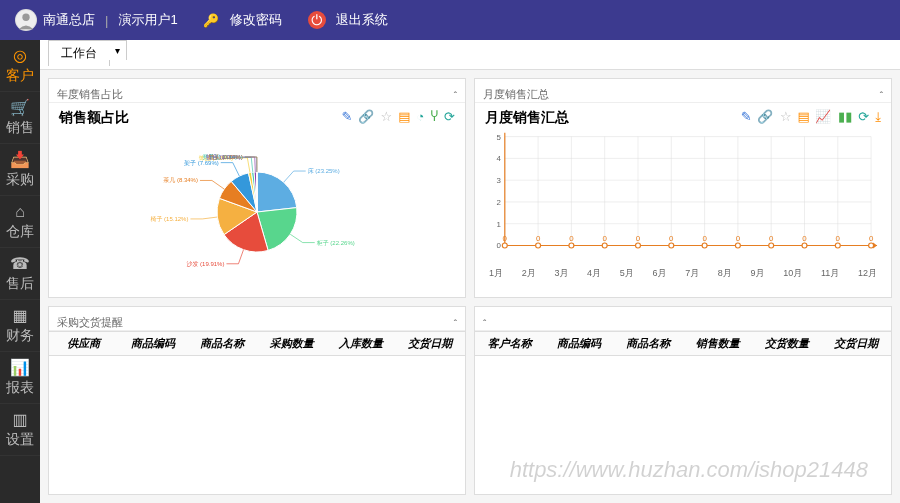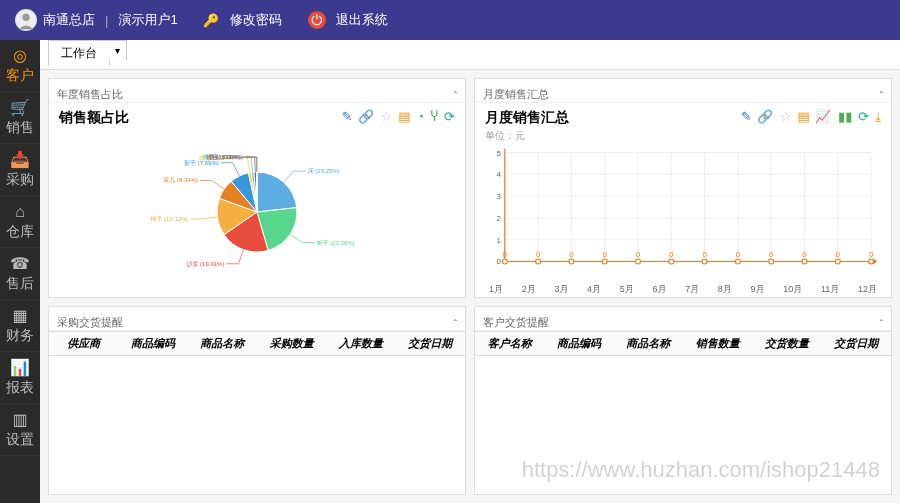--- a/index.html
+++ b/index.html
@@ -44,21 +44,21 @@
     
     .pie-area { position: relative; height: 160px; }
     
     .line-chart { position: relative; height: 160px; margin-top: 4px; }
     .grid-svg { width: 100%; height: 130px; }
     .x-labels { display: flex; justify-content: space-between; font-size: 9px; color: #666; padding: 0 4px; margin-top: 2px; }
     
     .table-hdr { display: flex; border-top: 1px solid #ddd; border-bottom: 1px solid #ddd; background: #fafafa; font-style: italic; }
     .th { flex: 1; font-size: 11px; font-weight: bold; text-align: center; padding: 4px 2px; }
     
-    .watermark { position: fixed; bottom: 20px; right: 20px; font-size: 22px; color: rgba(0,0,0,0.18); pointer-events: none; }
+    .watermark { position: fixed; bottom: 20px; right: 32px; font-size: 22px; color: rgba(0,0,0,0.18); font-style: italic; pointer-events: none; }
   </style>
 </head>
 <body>
 
 <div class="header">
   <div class="user-area">
     <span class="avatar">
       <svg viewBox="0 0 24 24">
           <circle cx="12" cy="12" r="11" fill="#eee"></circle>
           <circle cx="12" cy="9" r="4" fill="#999"></circle>
@@ -189,21 +189,20 @@
               <span class="tb-i c-blue">✎</span>
               <span class="tb-i c-gray">🔗</span>
               <span class="tb-i c-gray">☆</span>
               <span class="tb-i c-orange">▤</span>
               <span class="tb-i c-teal">📈</span>
               <span class="tb-i c-green">▮▮</span>
               <span class="tb-i c-teal">⟳</span>
               <span class="tb-i c-orange">⤓</span>
             </div>
           </div>
-          <div class="chart-sub">单位：元</div>
           <div class="line-chart">
             <svg class="grid-svg" id="line-svg" viewBox="0 0 400 130">
                 <line x1="20" x2="390" y1="115" y2="115" stroke="#ddd" stroke-width="0.5"></line>
                 <text x="16" y="118" font-size="8" fill="#666" text-anchor="end">0</text>
                 <line x1="20" x2="390" y1="93" y2="93" stroke="#ddd" stroke-width="0.5"></line>
                 <text x="16" y="96" font-size="8" fill="#666" text-anchor="end">1</text>
                 <line x1="20" x2="390" y1="71" y2="71" stroke="#ddd" stroke-width="0.5"></line>
                 <text x="16" y="74" font-size="8" fill="#666" text-anchor="end">2</text>
                 <line x1="20" x2="390" y1="49" y2="49" stroke="#ddd" stroke-width="0.5"></line>
                 <text x="16" y="52" font-size="8" fill="#666" text-anchor="end">3</text>
@@ -279,21 +278,20 @@
             <div class="th">商品编码</div>
             <div class="th">商品名称</div>
             <div class="th">采购数量</div>
             <div class="th">入库数量</div>
             <div class="th">交货日期</div>
           </div>
       </div>
 
       <div class="panel">
         <div class="panel-hdr">
-            <span class="title">客户交货提醒</span>
             <span class="caret">ˆ</span>
           </div>
         <div class="table-hdr" id="customer-cols">
             <div class="th">客户名称</div>
             <div class="th">商品编码</div>
             <div class="th">商品名称</div>
             <div class="th">销售数量</div>
             <div class="th">交货数量</div>
             <div class="th">交货日期</div>
           </div>

